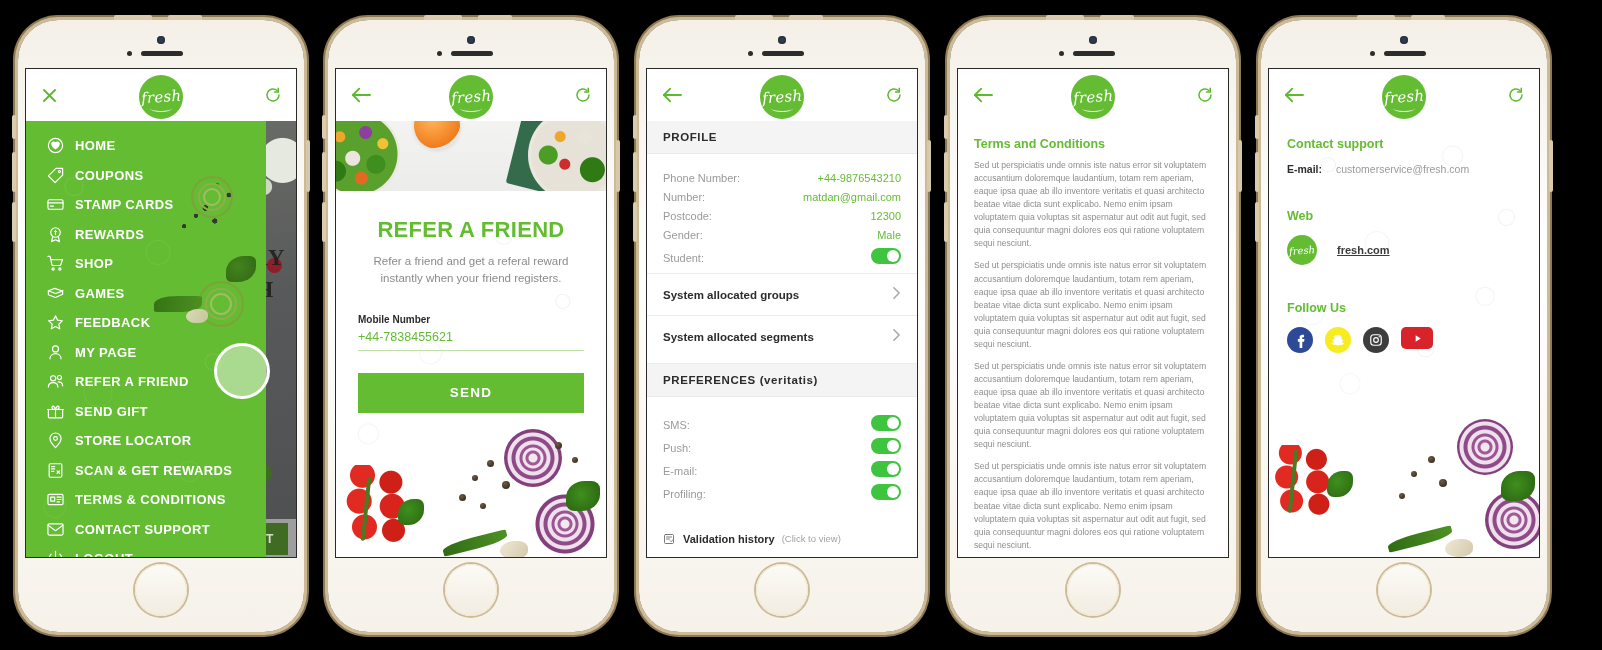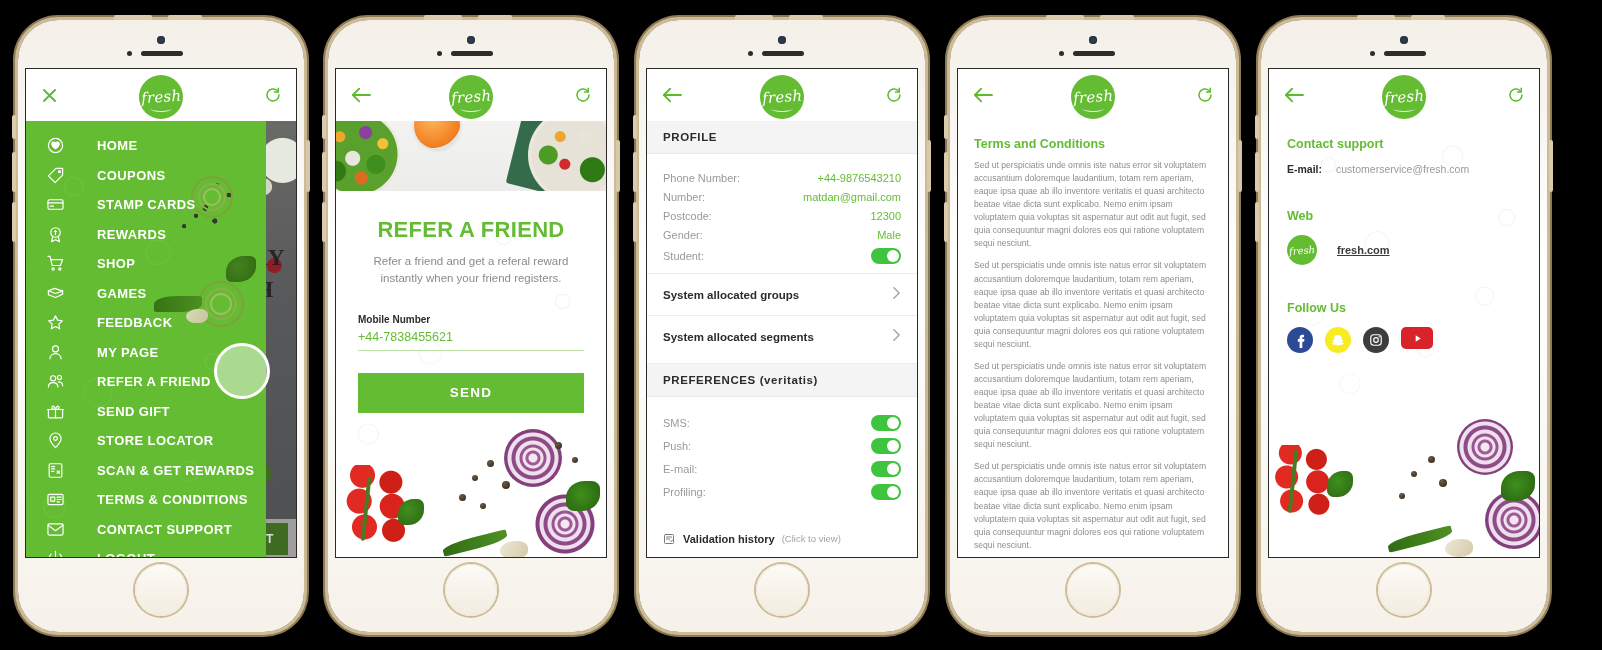--- a/index.html
+++ b/index.html
@@ -151,21 +151,21 @@
   .garlic {
     position:absolute; left:160px; top:188px; width:22px; height:14px;
     background:linear-gradient(120deg,#e6dfc8,#cfc6a6); border-radius:60% 40% 50% 50%; opacity:.9;
   }
   .touch-dot {
     position:absolute; left:188px; top:222px; width:56px; height:56px; border-radius:50%;
     background:rgba(255,255,255,.45); border:3px solid #ffffff; z-index:6;
   }
   .menu-list { position:relative; z-index:3; }
   .menu-item {
-    display:flex; align-items:center; gap:31px;
+    display:flex; align-items:center; gap:9px;
     padding:6px 0 6px 18px; height:29.5px; cursor:default;
   }
   .menu-item .mi-icon { width:22px; height:22px; color:#fff; display:flex; align-items:center; justify-content:center; flex:0 0 22px;}
   .menu-item .mi-label {
     color:#fff; font-size:13px; font-weight:bold; letter-spacing:.4px;
     font-family:"Liberation Sans", sans-serif; white-space:nowrap;
   }
 
   
   .p2-body { position:relative; height:438px; background:#fff; overflow:hidden; }
@@ -250,21 +250,21 @@
   .garlic2 { position:absolute; right:78px; bottom:0px; width:28px; height:18px;
              background:linear-gradient(120deg,#efe8d3,#d3c9ab); border-radius:60% 40% 50% 50%; }
 
   
   .p3-body { position:relative; height:438px; background:#fff; overflow:auto; }
   .sect-head {
     background:#f4f4f4; padding:10px 16px; font-size:11.5px; font-weight:bold;
     color:#2b2b2b; letter-spacing:.6px; border-bottom:1px solid #eaeaea;
   }
   .kv-list { padding:14px 16px 6px 16px; }
-  .kv-row { display:flex; justify-content:space-between; align-items:center; padding:3.5px 0; }
+  .kv-row { display:flex; justify-content:space-between; align-items:flex-end; padding:3.5px 0; }
   .kv-key { font-size:11px; color:#9a9a9a; }
   .kv-val { font-size:11px; color:#64bc33; font-weight:500; }
   .toggle {
     width:30px; height:16px; border-radius:9px; background:#3ec43e; position:relative;
   }
   .toggle::after { content:""; position:absolute; top:2px; right:2px; width:12px; height:12px; border-radius:50%; background:#fff; }
   .nav-row {
     display:flex; align-items:center; justify-content:space-between;
     padding:12px 16px; border-top:1px solid #ececec; font-size:11.5px; font-weight:bold; color:#2b2b2b;
   }

